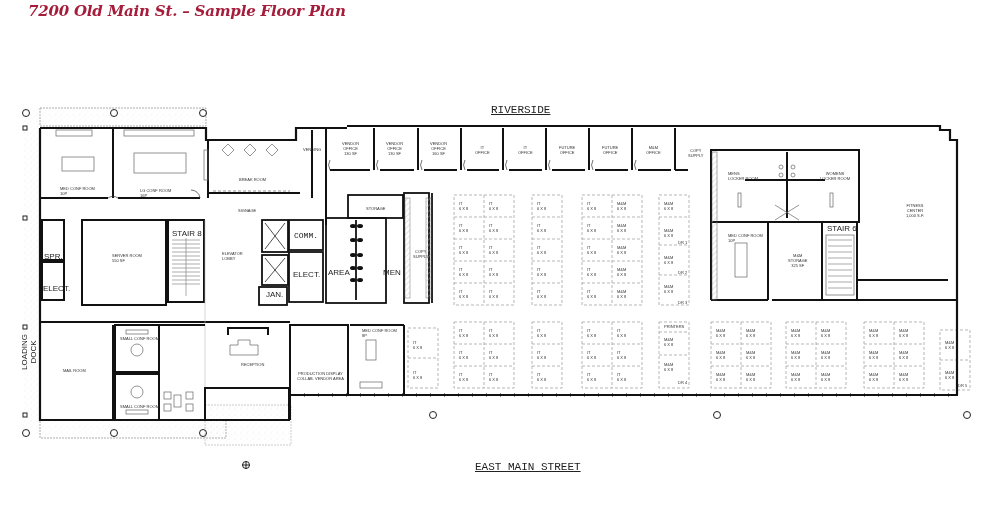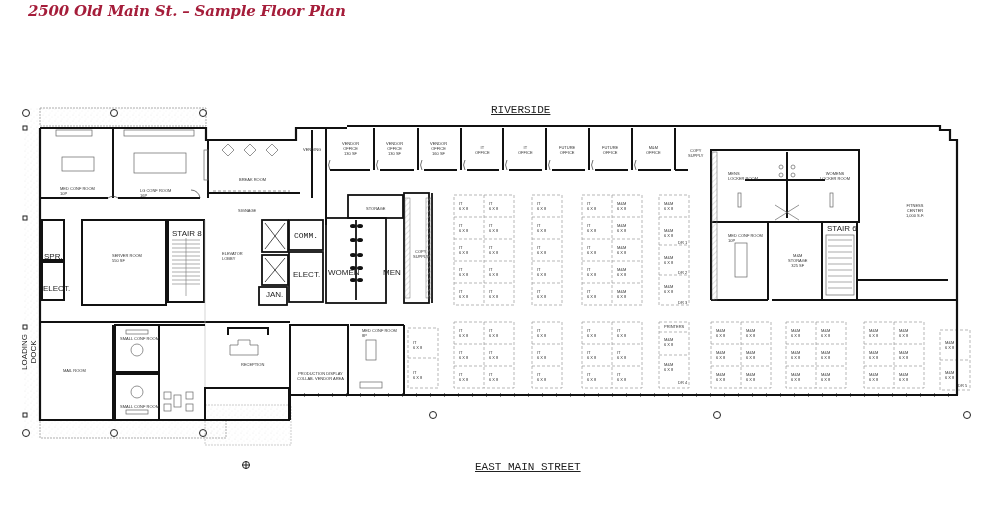--- a/index.html
+++ b/index.html
@@ -7,21 +7,21 @@
   .title{position:absolute;left:28px;top:2px;font-family:"DejaVu Serif",serif;font-style:italic;font-weight:bold;font-size:15px;color:#a51d3a;letter-spacing:-0.2px;}
   .street{position:absolute;font-family:Liberation Mono, monospace;font-size:11px;color:#222;text-decoration:underline;}
   .lbl{position:absolute;font-family:"Liberation Sans",sans-serif;font-size:4px;color:#333;text-align:center;line-height:5px;white-space:pre;}
   .lblb{position:absolute;font-family:"Liberation Sans",sans-serif;font-size:8px;color:#222;line-height:9px;white-space:pre;}
   .side{position:absolute;font-family:"Liberation Sans",sans-serif;font-size:8px;color:#222;transform:rotate(-90deg);transform-origin:left top;white-space:pre;text-align:center;line-height:9px;}
   svg{position:absolute;left:0;top:0;}
 </style>
 </head>
 <body>
 
-<div class="title">2500 Old Main St. – Sample Floor Plan</div>
+<div class="title">7200 Old Main St. – Sample Floor Plan</div>
 
 <svg width="984" height="521" viewBox="0 0 984 521">
   <defs>
     <pattern id="hatch" width="4" height="4" patternUnits="userSpaceOnUse" patternTransform="rotate(45)">
       <line x1="0" y1="0" x2="0" y2="4" stroke="#bbb" stroke-width="0.8"></line>
     </pattern>
     <pattern id="speck" width="6" height="6" patternUnits="userSpaceOnUse">
       <circle cx="1" cy="1" r="0.4" fill="#ccc"></circle>
         <circle cx="4" cy="3" r="0.4" fill="#ddd"></circle>
         <circle cx="2" cy="5" r="0.3" fill="#ccc"></circle>
@@ -358,21 +358,21 @@
 <div class="lblb" style="left:43px;top:284px;">ELECT.</div>
 <div class="lbl" style="left:112px;top:253px;text-align:left;">SERVER ROOM
 550 SF</div>
 <div class="lblb" style="left:172px;top:229px;">STAIR 8</div>
 <div class="lbl" style="left:222px;top:251px;text-align:left;">ELEVATOR
 LOBBY</div>
 <div class="lblb" style="left:294px;top:231px;font-family:Liberation Mono, monospace;">COMM.</div>
 <div class="lblb" style="left:293px;top:270px;">ELECT.</div>
 <div class="lblb" style="left:266px;top:290px;">JAN.</div>
 <div class="lbl" style="left:366px;top:206px;">STORAGE</div>
-<div class="lblb" style="left:328px;top:268px;">WOMEN</div>
+<div class="lblb" style="left:328px;top:268px;">AREA</div>
 <div class="lblb" style="left:383px;top:268px;">MEN</div>
 <div class="lbl" style="left:413px;top:249px;">COPY
 SUPPLY</div>
 <div class="lbl" style="left:63px;top:368px;">MAIL ROOM</div>
 <div class="lbl" style="left:120px;top:336px;">SMALL CONF ROOM</div>
 <div class="lbl" style="left:120px;top:404px;">SMALL CONF ROOM</div>
 <div class="lbl" style="left:241px;top:362px;">RECEPTION</div>
 <div class="lbl" style="left:297px;top:371px;">PRODUCTION DISPLAY
 COLLAB. VENDOR AREA</div>
 <div class="lbl" style="left:362px;top:328px;text-align:left;">MED CONF ROOM

